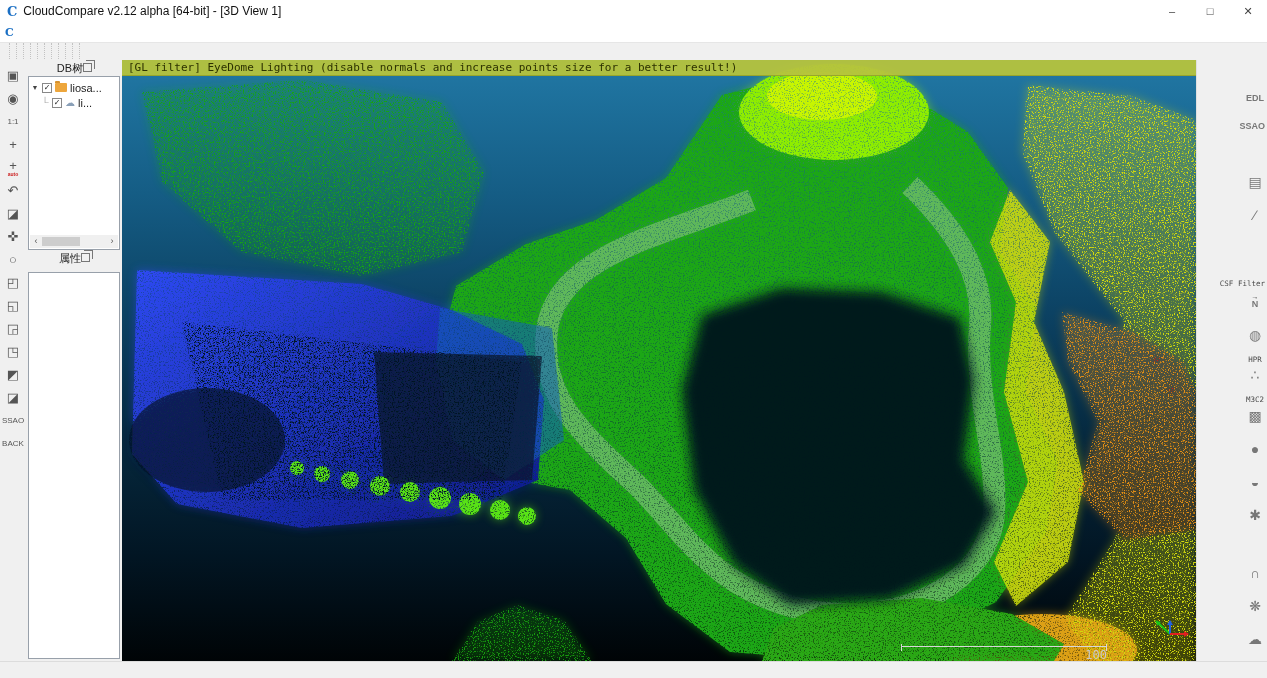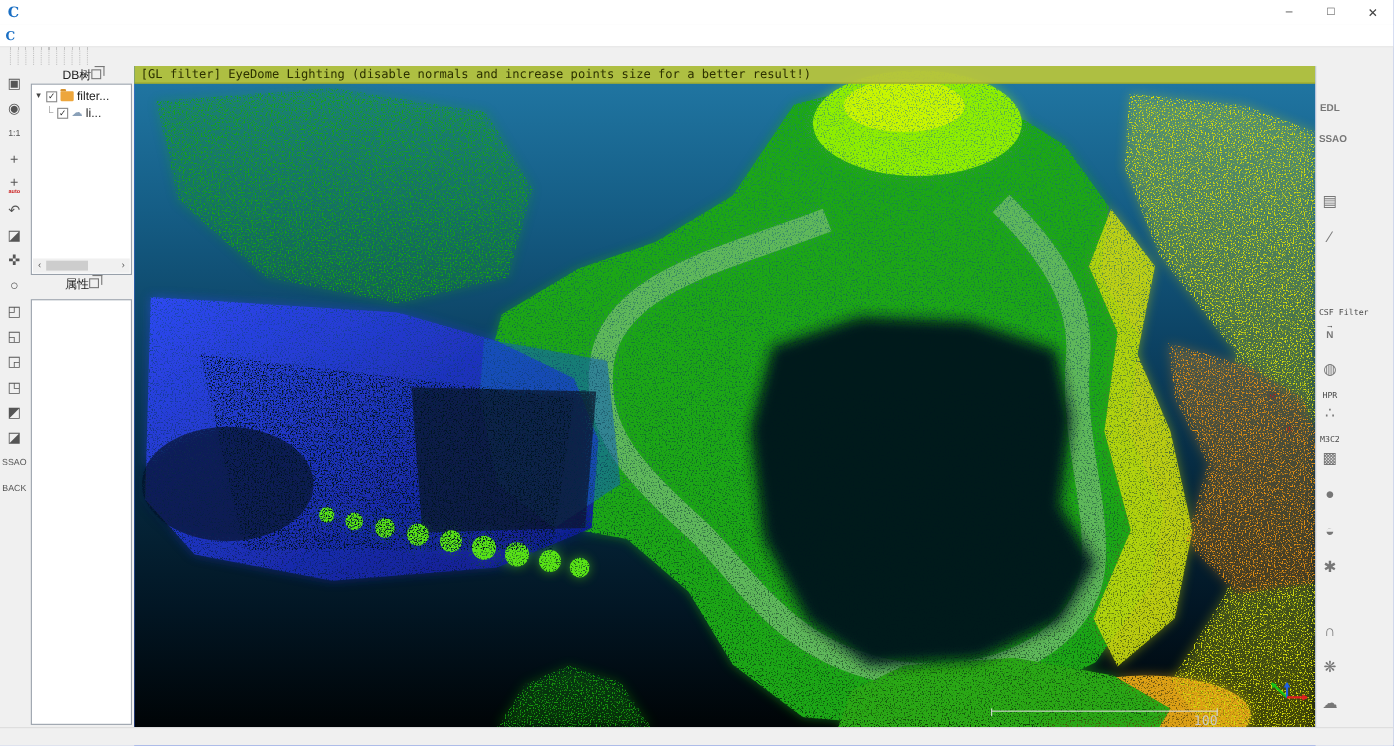--- a/index.html
+++ b/index.html
@@ -45,21 +45,21 @@
   .folder{width:12px;height:9px;background:#eda63c;border-radius:1px;position:relative;flex:0 0 12px}
   .folder::before{content:"";position:absolute;left:0;top:-2px;width:5px;height:2px;background:#d6922f;border-radius:1px 1px 0 0}
   .cloudicon{font-size:10px;color:#8aa0b8;line-height:1}
   .lbl{overflow:hidden;text-overflow:ellipsis}
   .hscroll{position:absolute;left:1px;right:1px;bottom:1px;height:13px;background:#f0f0f0;display:flex;align-items:center;padding:0 1px;gap:1px}
   .sarr{font-size:9px;color:#555;width:10px;text-align:center;line-height:1}
   .sarr.right{margin-left:auto}
   .thumb{width:38px;height:9px;background:#cdcdcd}
 
   
-  .right-rail{position:absolute;right:0;top:60px;width:71px;bottom:17px;background:#f0f0f0;border-left:1px solid #e0e0e0;display:flex;flex-direction:column;align-items:flex-start;padding-top:8px;gap:3px}
+  .right-rail{position:absolute;right:0;top:60px;width:71px;bottom:17px;background:#f0f0f0;border-left:1px solid #e0e0e0;display:flex;flex-direction:column;align-items:flex-end;padding-top:8px;gap:3px}
   .rt-btn{min-width:24px;min-height:22px;display:flex;flex-direction:column;align-items:center;justify-content:center;font-size:14px;line-height:1;color:#777;border-radius:2px;position:relative;padding:1px 2px}
   .rt-btn .sup{font-size:7px;line-height:1;color:#333}
   .rt-btn .txt{font-size:9px;font-weight:bold}
   .rt-btn .cap{font-size:7.5px;font-family:"DejaVu Sans Mono",monospace;color:#4a4a4a;white-space:nowrap;margin-top:14px}
 
   
   .viewport{position:absolute;left:122px;top:60px;width:1074px;height:655px;background:#1d4ed8;overflow:hidden}
   .viewport svg.cloud{position:absolute;left:0;top:0}
   .gl-banner{position:absolute;left:0;top:0;width:100%;height:16px;background:rgba(182,195,61,0.95);border-bottom:1px solid #98a52c;font-family:"DejaVu Sans Mono",monospace;font-size:11px;line-height:15px;color:#2c3100;padding-left:6px;white-space:nowrap}
   .scalebar{position:absolute;left:779px;top:586px;width:206px}
@@ -70,20 +70,21 @@
   .trihedron{position:absolute;left:1026px;top:558px}
 
   
   .statusbar{position:absolute;left:0;bottom:0;width:1267px;height:17px;background:#f0f0f0;border-top:1px solid #dcdcdc}
 </style>
 </head>
 <body>
 
 <div class="titlebar">
   <span class="cc-logo">C</span>
+  <span class="title-text">CloudCompare v2.12 alpha [64-bit] - [3D View 1]</span>
   <div class="win-controls">
     <div class="win-btn">–</div>
     <div class="win-btn">□</div>
     <div class="win-btn">✕</div>
   </div>
 </div>
 
 <div class="menubar">
   <span class="cc-logo small">C</span>
   <div class="menu-items">
@@ -269,21 +270,21 @@
 <div class="dock-left">
   <div class="panel-header">
     <span>DB树</span>
     <span class="float-btn"></span>
   </div>
   <div class="tree-box">
     <div class="tree-row">
       <span class="tw">▼</span>
       <span class="cb">✓</span>
       <span class="folder"></span>
-      <span class="lbl">filter...</span>
+      <span class="lbl">liosa...</span>
     </div>
     <div class="tree-row child">
       <span class="tw branch">└</span>
       <span class="cb">✓</span>
       <span class="cloudicon">☁</span>
       <span class="lbl">li...</span>
     </div>
     <div class="hscroll">
       <span class="sarr">‹</span>
       <div class="thumb"></div>

